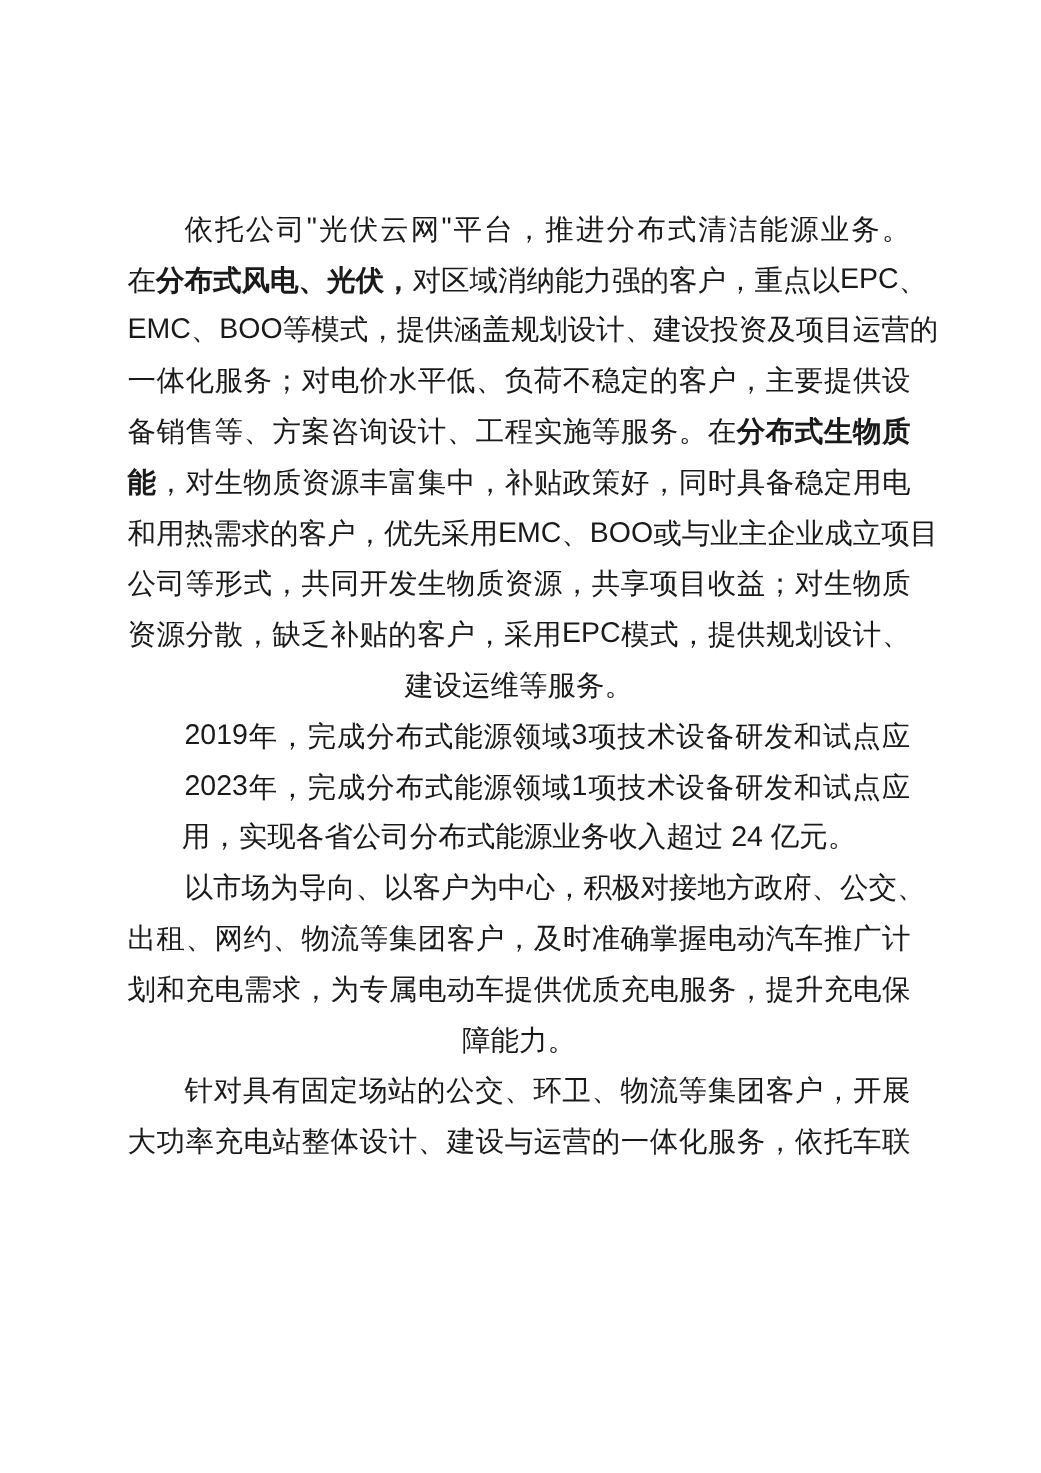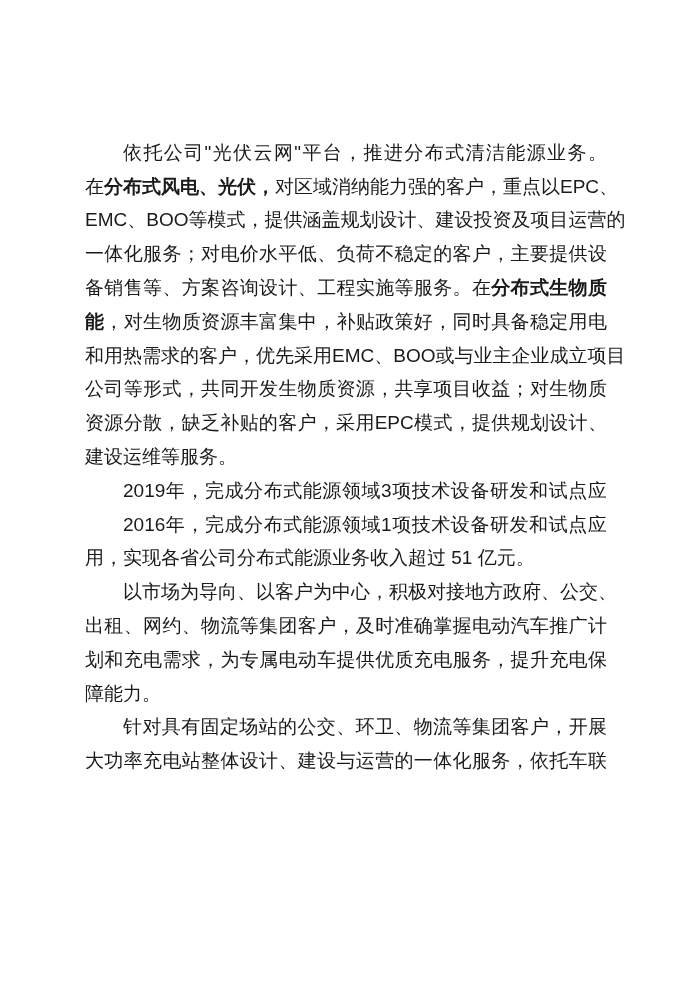--- a/index.html
+++ b/index.html
@@ -20,21 +20,21 @@
     left: 85px;
     top: 136px;
     width: 522px;
   }
   .line {
     height: 33.8px;
     font-size: 19px;
     color: #1a1a1a;
     display: flex;
     align-items: center;
-    justify-content: flex-start;
+    justify-content: center;
     white-space: pre;
     overflow: visible;
   }
   .line.j {
     justify-content: space-between;
   }
   .line span {
     display: inline-block;
   }
   .b {
@@ -50,22 +50,22 @@
       <div class="line j"><span>在</span><span class="b">分</span><span class="b">布</span><span class="b">式</span><span class="b">风</span><span class="b">电</span><span class="b">、</span><span class="b">光</span><span class="b">伏</span><span class="b">，</span><span>对</span><span>区</span><span>域</span><span>消</span><span>纳</span><span>能</span><span>力</span><span>强</span><span>的</span><span>客</span><span>户</span><span>，</span><span>重</span><span>点</span><span>以</span><span>EPC</span><span>、</span></div>
       <div class="line j"><span>EMC</span><span>、</span><span>BOO</span><span>等</span><span>模</span><span>式</span><span>，</span><span>提</span><span>供</span><span>涵</span><span>盖</span><span>规</span><span>划</span><span>设</span><span>计</span><span>、</span><span>建</span><span>设</span><span>投</span><span>资</span><span>及</span><span>项</span><span>目</span><span>运</span><span>营</span><span>的</span></div>
       <div class="line j"><span>一</span><span>体</span><span>化</span><span>服</span><span>务</span><span>；</span><span>对</span><span>电</span><span>价</span><span>水</span><span>平</span><span>低</span><span>、</span><span>负</span><span>荷</span><span>不</span><span>稳</span><span>定</span><span>的</span><span>客</span><span>户</span><span>，</span><span>主</span><span>要</span><span>提</span><span>供</span><span>设</span></div>
       <div class="line j"><span>备</span><span>销</span><span>售</span><span>等</span><span>、</span><span>方</span><span>案</span><span>咨</span><span>询</span><span>设</span><span>计</span><span>、</span><span>工</span><span>程</span><span>实</span><span>施</span><span>等</span><span>服</span><span>务</span><span>。</span><span>在</span><span class="b">分</span><span class="b">布</span><span class="b">式</span><span class="b">生</span><span class="b">物</span><span class="b">质</span></div>
       <div class="line j"><span class="b">能</span><span>，</span><span>对</span><span>生</span><span>物</span><span>质</span><span>资</span><span>源</span><span>丰</span><span>富</span><span>集</span><span>中</span><span>，</span><span>补</span><span>贴</span><span>政</span><span>策</span><span>好</span><span>，</span><span>同</span><span>时</span><span>具</span><span>备</span><span>稳</span><span>定</span><span>用</span><span>电</span></div>
       <div class="line j"><span>和</span><span>用</span><span>热</span><span>需</span><span>求</span><span>的</span><span>客</span><span>户</span><span>，</span><span>优</span><span>先</span><span>采</span><span>用</span><span>EMC</span><span>、</span><span>BOO</span><span>或</span><span>与</span><span>业</span><span>主</span><span>企</span><span>业</span><span>成</span><span>立</span><span>项</span><span>目</span></div>
       <div class="line j"><span>公</span><span>司</span><span>等</span><span>形</span><span>式</span><span>，</span><span>共</span><span>同</span><span>开</span><span>发</span><span>生</span><span>物</span><span>质</span><span>资</span><span>源</span><span>，</span><span>共</span><span>享</span><span>项</span><span>目</span><span>收</span><span>益</span><span>；</span><span>对</span><span>生</span><span>物</span><span>质</span></div>
       <div class="line j"><span>资</span><span>源</span><span>分</span><span>散</span><span>，</span><span>缺</span><span>乏</span><span>补</span><span>贴</span><span>的</span><span>客</span><span>户</span><span>，</span><span>采</span><span>用</span><span>EPC</span><span>模</span><span>式</span><span>，</span><span>提</span><span>供</span><span>规</span><span>划</span><span>设</span><span>计</span><span>、</span></div>
       <div class="line"><span>建设运维等服务。</span></div>
       <div class="line j" style="padding-left: 38px;"><span>2019</span><span>年</span><span>，</span><span>完</span><span>成</span><span>分</span><span>布</span><span>式</span><span>能</span><span>源</span><span>领</span><span>域</span><span>3</span><span>项</span><span>技</span><span>术</span><span>设</span><span>备</span><span>研</span><span>发</span><span>和</span><span>试</span><span>点</span><span>应</span></div>
-      <div class="line j" style="padding-left: 38px;"><span>2016</span><span>年</span><span>，</span><span>完</span><span>成</span><span>分</span><span>布</span><span>式</span><span>能</span><span>源</span><span>领</span><span>域</span><span>1</span><span>项</span><span>技</span><span>术</span><span>设</span><span>备</span><span>研</span><span>发</span><span>和</span><span>试</span><span>点</span><span>应</span></div>
-      <div class="line"><span>用，实现各省公司分布式能源业务收入超过 51 亿元。</span></div>
+      <div class="line j" style="padding-left: 38px;"><span>2023</span><span>年</span><span>，</span><span>完</span><span>成</span><span>分</span><span>布</span><span>式</span><span>能</span><span>源</span><span>领</span><span>域</span><span>1</span><span>项</span><span>技</span><span>术</span><span>设</span><span>备</span><span>研</span><span>发</span><span>和</span><span>试</span><span>点</span><span>应</span></div>
+      <div class="line"><span>用，实现各省公司分布式能源业务收入超过 24 亿元。</span></div>
       <div class="line j" style="padding-left: 38px;"><span>以</span><span>市</span><span>场</span><span>为</span><span>导</span><span>向</span><span>、</span><span>以</span><span>客</span><span>户</span><span>为</span><span>中</span><span>心</span><span>，</span><span>积</span><span>极</span><span>对</span><span>接</span><span>地</span><span>方</span><span>政</span><span>府</span><span>、</span><span>公</span><span>交</span><span>、</span></div>
       <div class="line j"><span>出</span><span>租</span><span>、</span><span>网</span><span>约</span><span>、</span><span>物</span><span>流</span><span>等</span><span>集</span><span>团</span><span>客</span><span>户</span><span>，</span><span>及</span><span>时</span><span>准</span><span>确</span><span>掌</span><span>握</span><span>电</span><span>动</span><span>汽</span><span>车</span><span>推</span><span>广</span><span>计</span></div>
       <div class="line j"><span>划</span><span>和</span><span>充</span><span>电</span><span>需</span><span>求</span><span>，</span><span>为</span><span>专</span><span>属</span><span>电</span><span>动</span><span>车</span><span>提</span><span>供</span><span>优</span><span>质</span><span>充</span><span>电</span><span>服</span><span>务</span><span>，</span><span>提</span><span>升</span><span>充</span><span>电</span><span>保</span></div>
       <div class="line"><span>障能力。</span></div>
       <div class="line j" style="padding-left: 38px;"><span>针</span><span>对</span><span>具</span><span>有</span><span>固</span><span>定</span><span>场</span><span>站</span><span>的</span><span>公</span><span>交</span><span>、</span><span>环</span><span>卫</span><span>、</span><span>物</span><span>流</span><span>等</span><span>集</span><span>团</span><span>客</span><span>户</span><span>，</span><span>开</span><span>展</span></div>
       <div class="line j"><span>大</span><span>功</span><span>率</span><span>充</span><span>电</span><span>站</span><span>整</span><span>体</span><span>设</span><span>计</span><span>、</span><span>建</span><span>设</span><span>与</span><span>运</span><span>营</span><span>的</span><span>一</span><span>体</span><span>化</span><span>服</span><span>务</span><span>，</span><span>依</span><span>托</span><span>车</span><span>联</span></div>
     </div>
 </div>
 
 </body></html>

